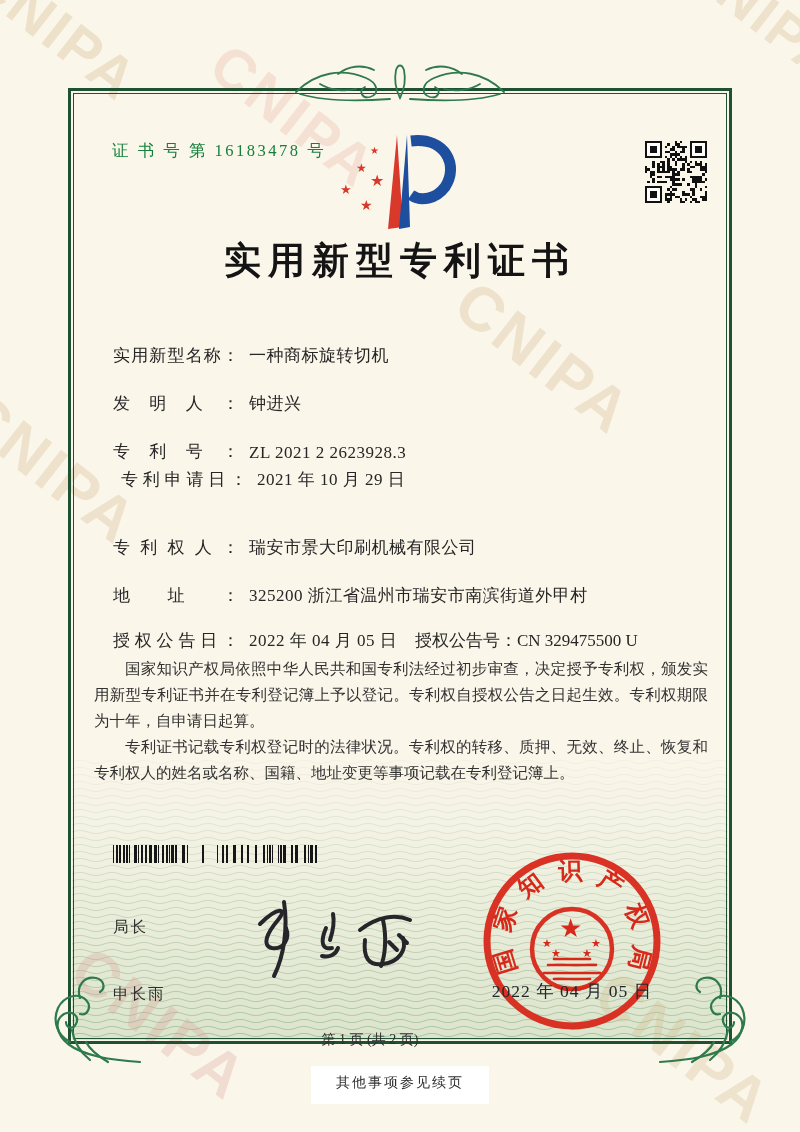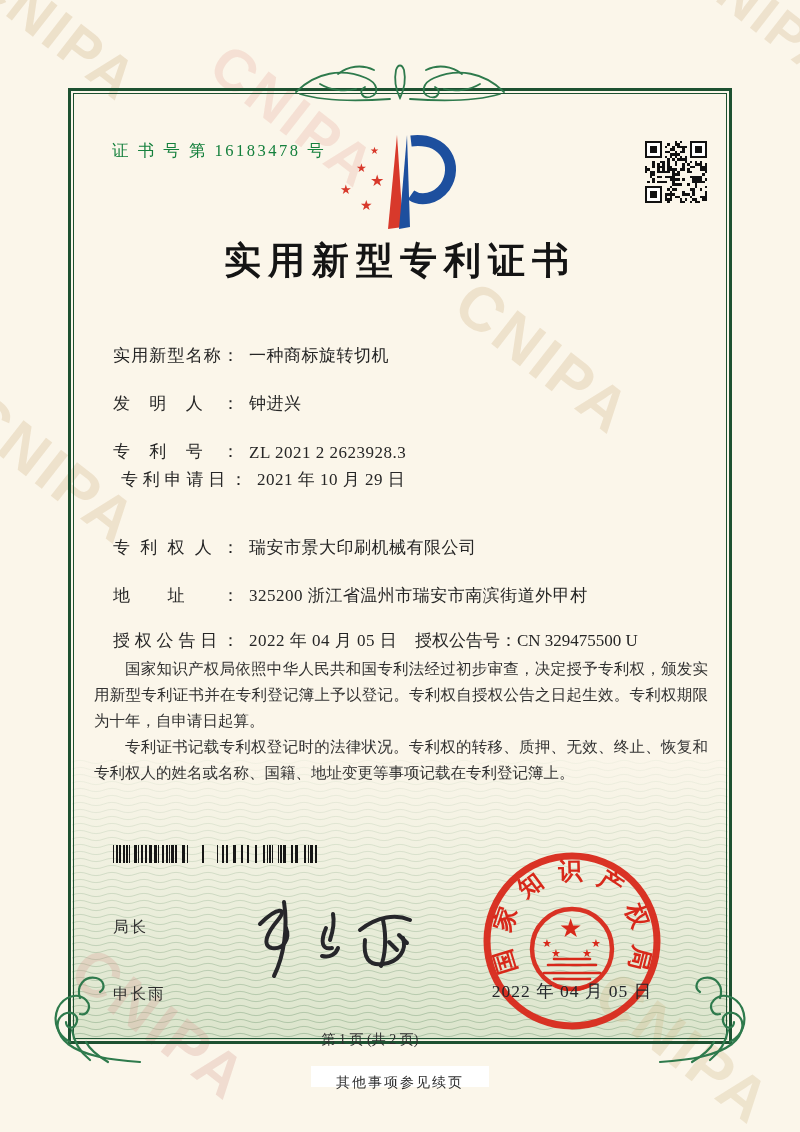--- a/index.html
+++ b/index.html
@@ -17,21 +17,21 @@
          letter-spacing:7px;color:#141414;z-index:5;}
   .frow{position:absolute;left:113px;font-size:17px;color:#262626;z-index:5;white-space:nowrap;}
   .flabel{display:inline-block;width:126px;text-align:justify;text-align-last:justify;vertical-align:bottom;}
   .fvalue{margin-left:10px;letter-spacing:0.5px;}
   .grant-right{position:absolute;left:302px;top:0;}
   .paras{position:absolute;left:94px;top:656px;width:614px;z-index:5;font-size:15.5px;line-height:1.68;
          color:#323232;text-align:justify;}
   .paras p{margin:0;text-indent:2em;}
   .sig-label{position:absolute;left:113px;font-size:15.5px;color:#2c2c2c;z-index:5;letter-spacing:2px;}
   .pageinfo{position:absolute;left:72px;top:1031px;width:596px;text-align:center;font-size:14px;color:#2e2e2e;z-index:5;}
-  .contnote{position:absolute;left:311px;top:1066px;width:178px;height:21px;line-height:34px;background:#ffffff;
+  .contnote{position:absolute;left:311px;top:1066px;width:178px;height:38px;line-height:34px;background:#ffffff;
             text-align:center;font-size:14px;color:#2e2e2e;z-index:5;letter-spacing:2px;}
   .sealdate{position:absolute;left:472px;top:979px;width:200px;text-align:center;font-size:17.5px;
             letter-spacing:1px;color:#23262b;z-index:7;font-weight:500;}
   svg{display:block;}
 </style>
 </head>
 <body>
 
 <div class="page">
 

